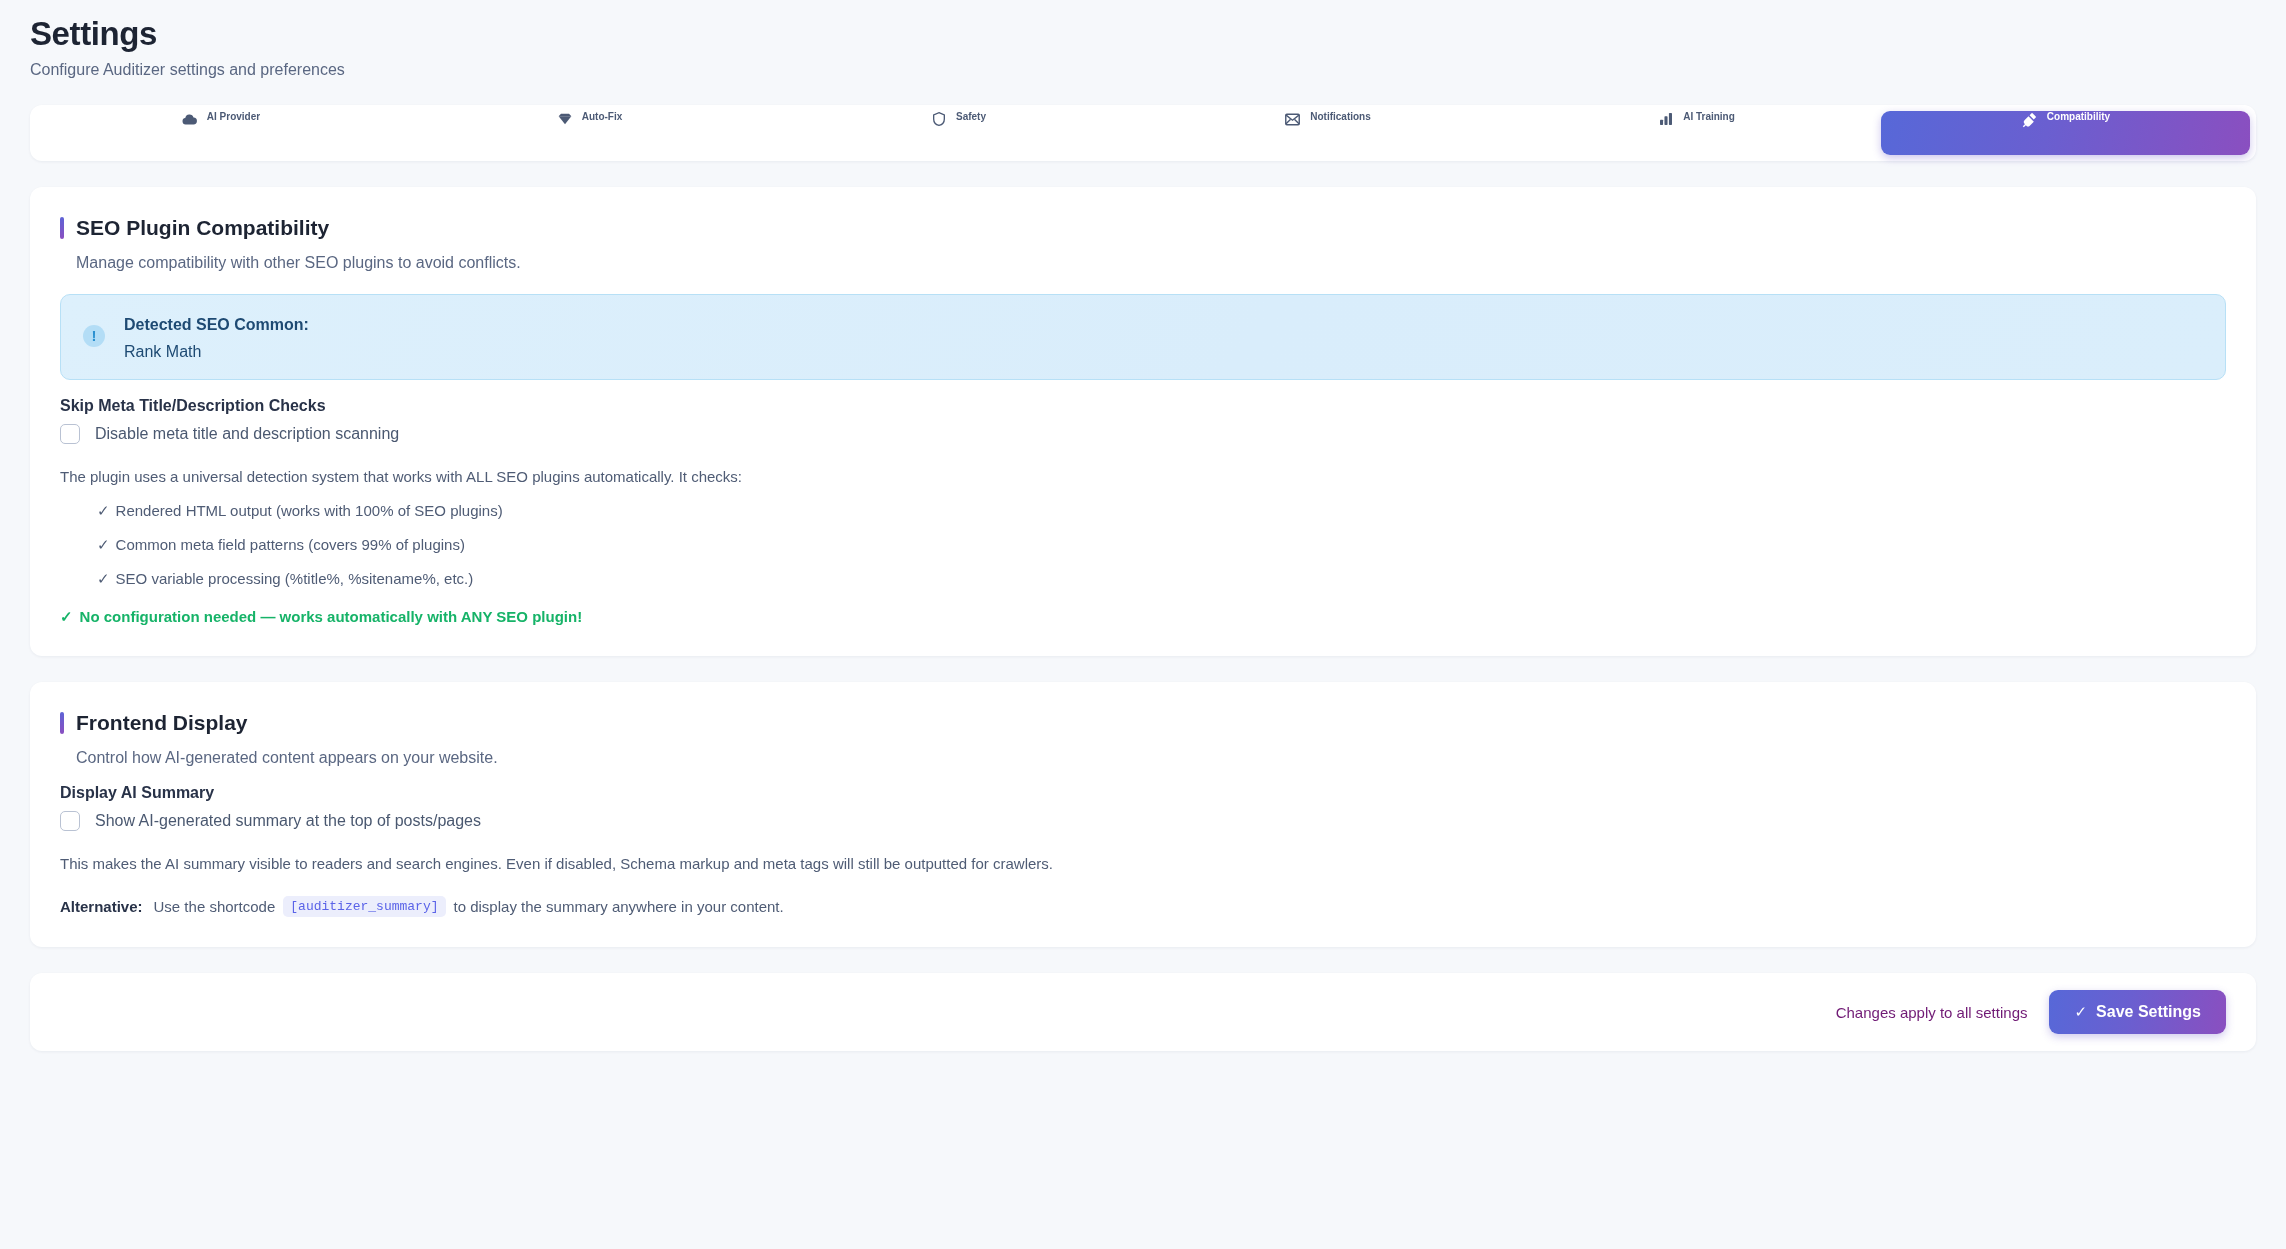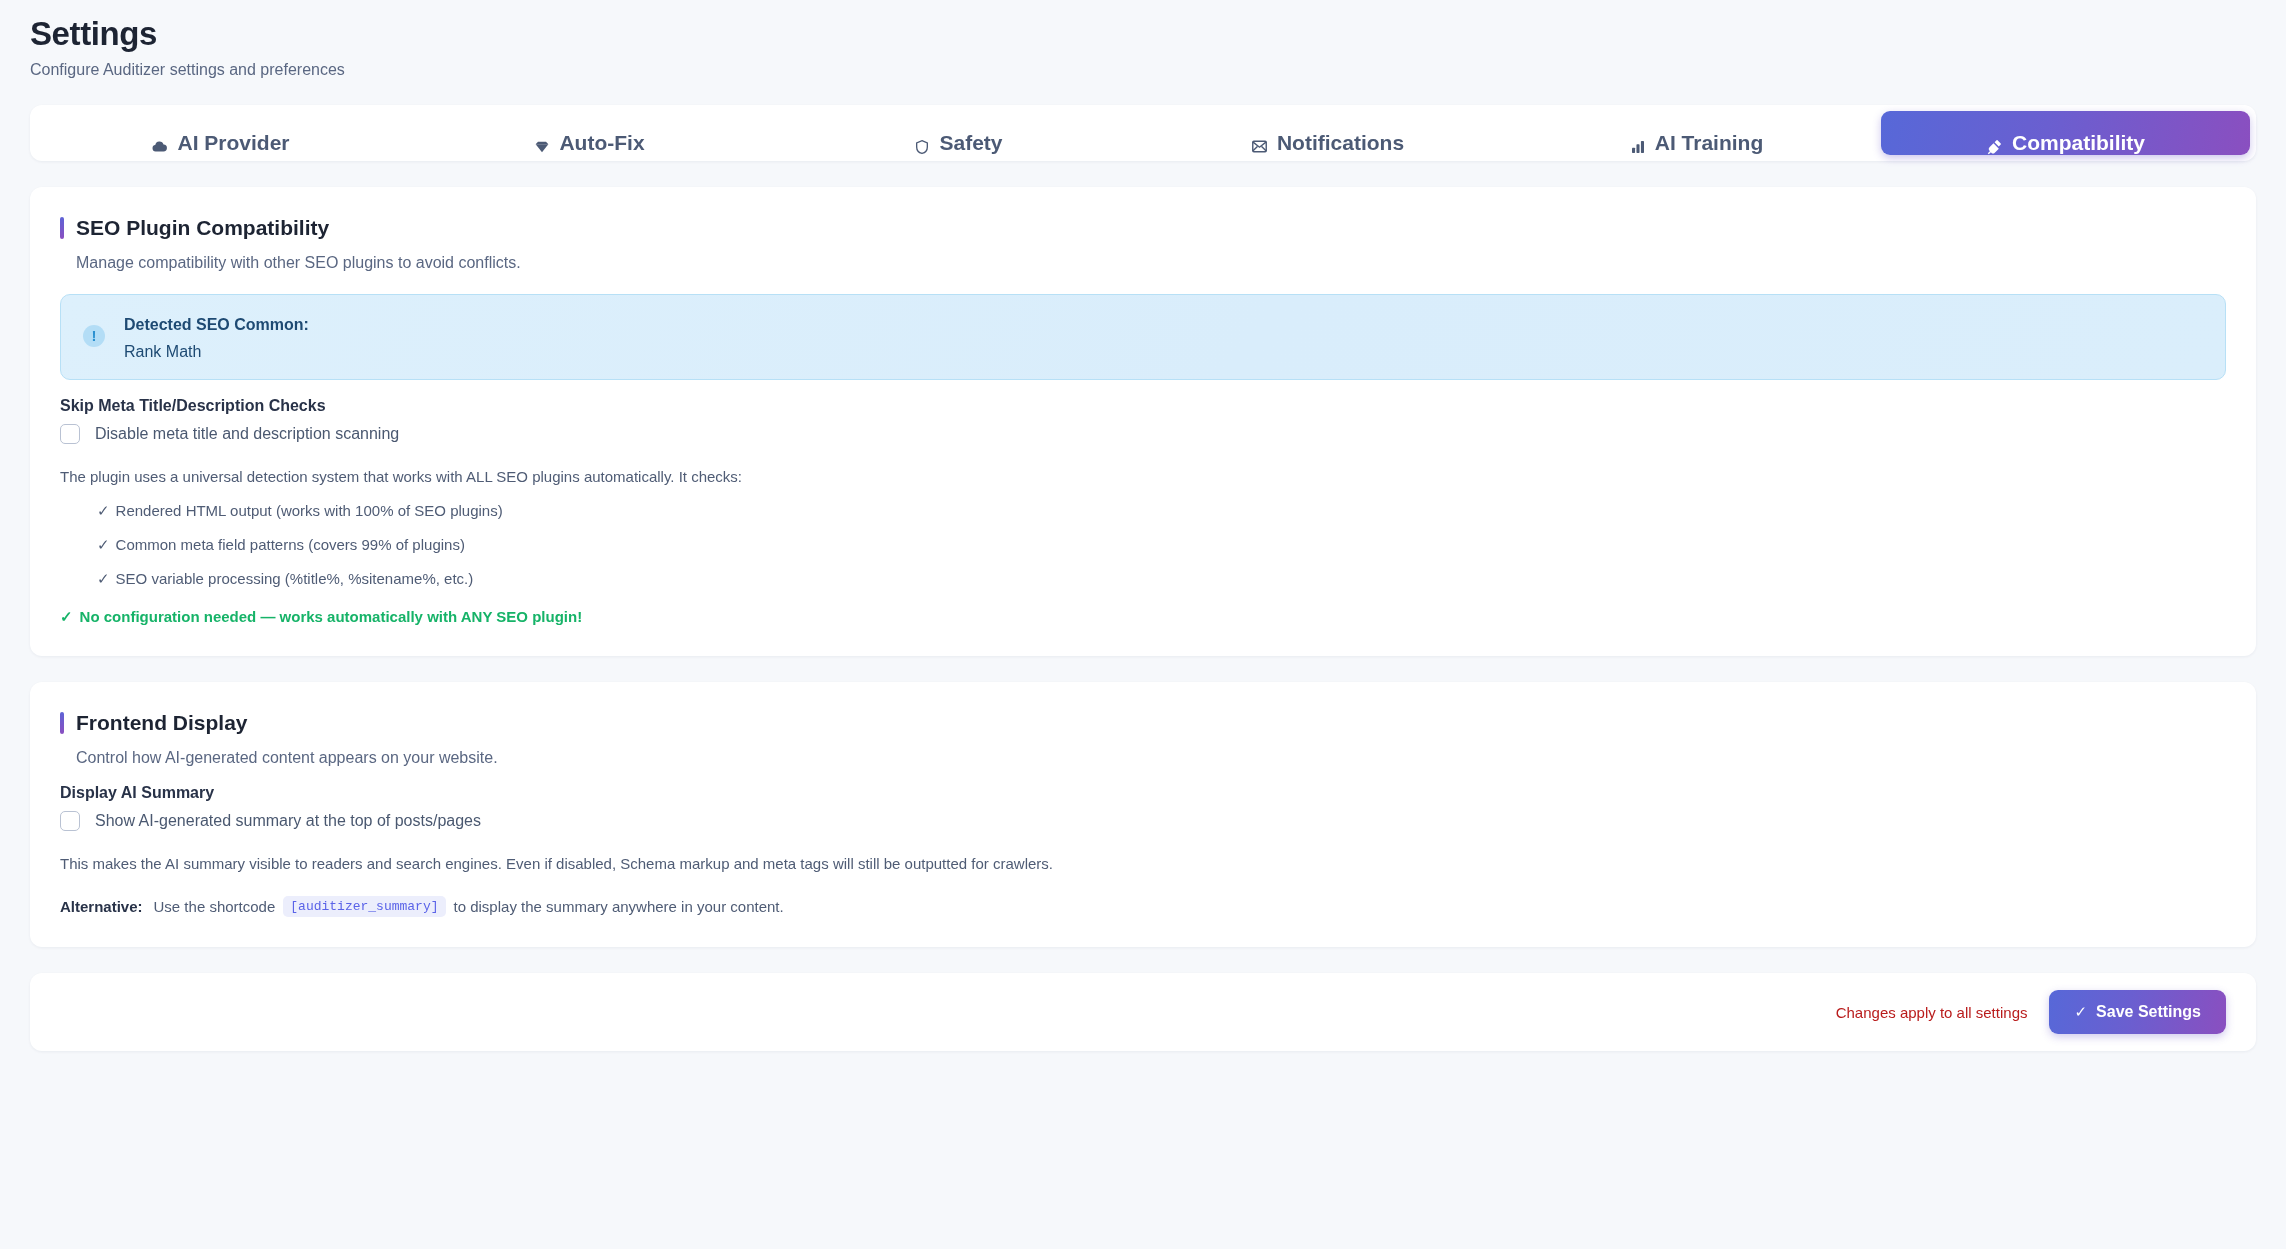--- a/index.html
+++ b/index.html
@@ -35,24 +35,24 @@
     height: 56px;
     display: flex;
     align-items: center;
     padding: 6px;
     box-shadow: 0 1px 3px rgba(20,30,60,0.06);
   }
   .tab {
     flex: 1 1 0;
     height: 44px;
     display: flex;
-    align-items: flex-end;
+    align-items: flex-start;
     justify-content: center;
     gap: 9px;
-    font-size: 21px;
+    font-size: 10px;
     font-weight: 600;
     color: #4c5a75;
     border-radius: 9px;
     cursor: pointer;
     user-select: none;
     white-space: nowrap;
   }
   .tab .ticon { display: flex; align-items: center; }
   .tab.active {
     background: linear-gradient(100deg, #5768d8 0%, #6a5fd0 45%, #8a4fc0 100%);
@@ -192,21 +192,21 @@
     background: #ffffff;
     border-radius: 12px;
     height: 78px;
     display: flex;
     align-items: center;
     justify-content: flex-end;
     padding: 0 30px;
     gap: 22px;
     box-shadow: 0 1px 3px rgba(20,30,60,0.06);
   }
-  .footer-note { font-size: 15px; color: #b91c1c; text-align: right; }
+  .footer-note { font-size: 15px; color: #701a75; text-align: right; }
   .save-btn {
     background: linear-gradient(100deg,#5768d8 0%, #6a5fd0 45%, #8a4fc0 100%);
     color: #fff;
     font-size: 16px;
     font-weight: 700;
     border: none;
     border-radius: 9px;
     height: 44px;
     padding: 0 25px;
     display: flex;

